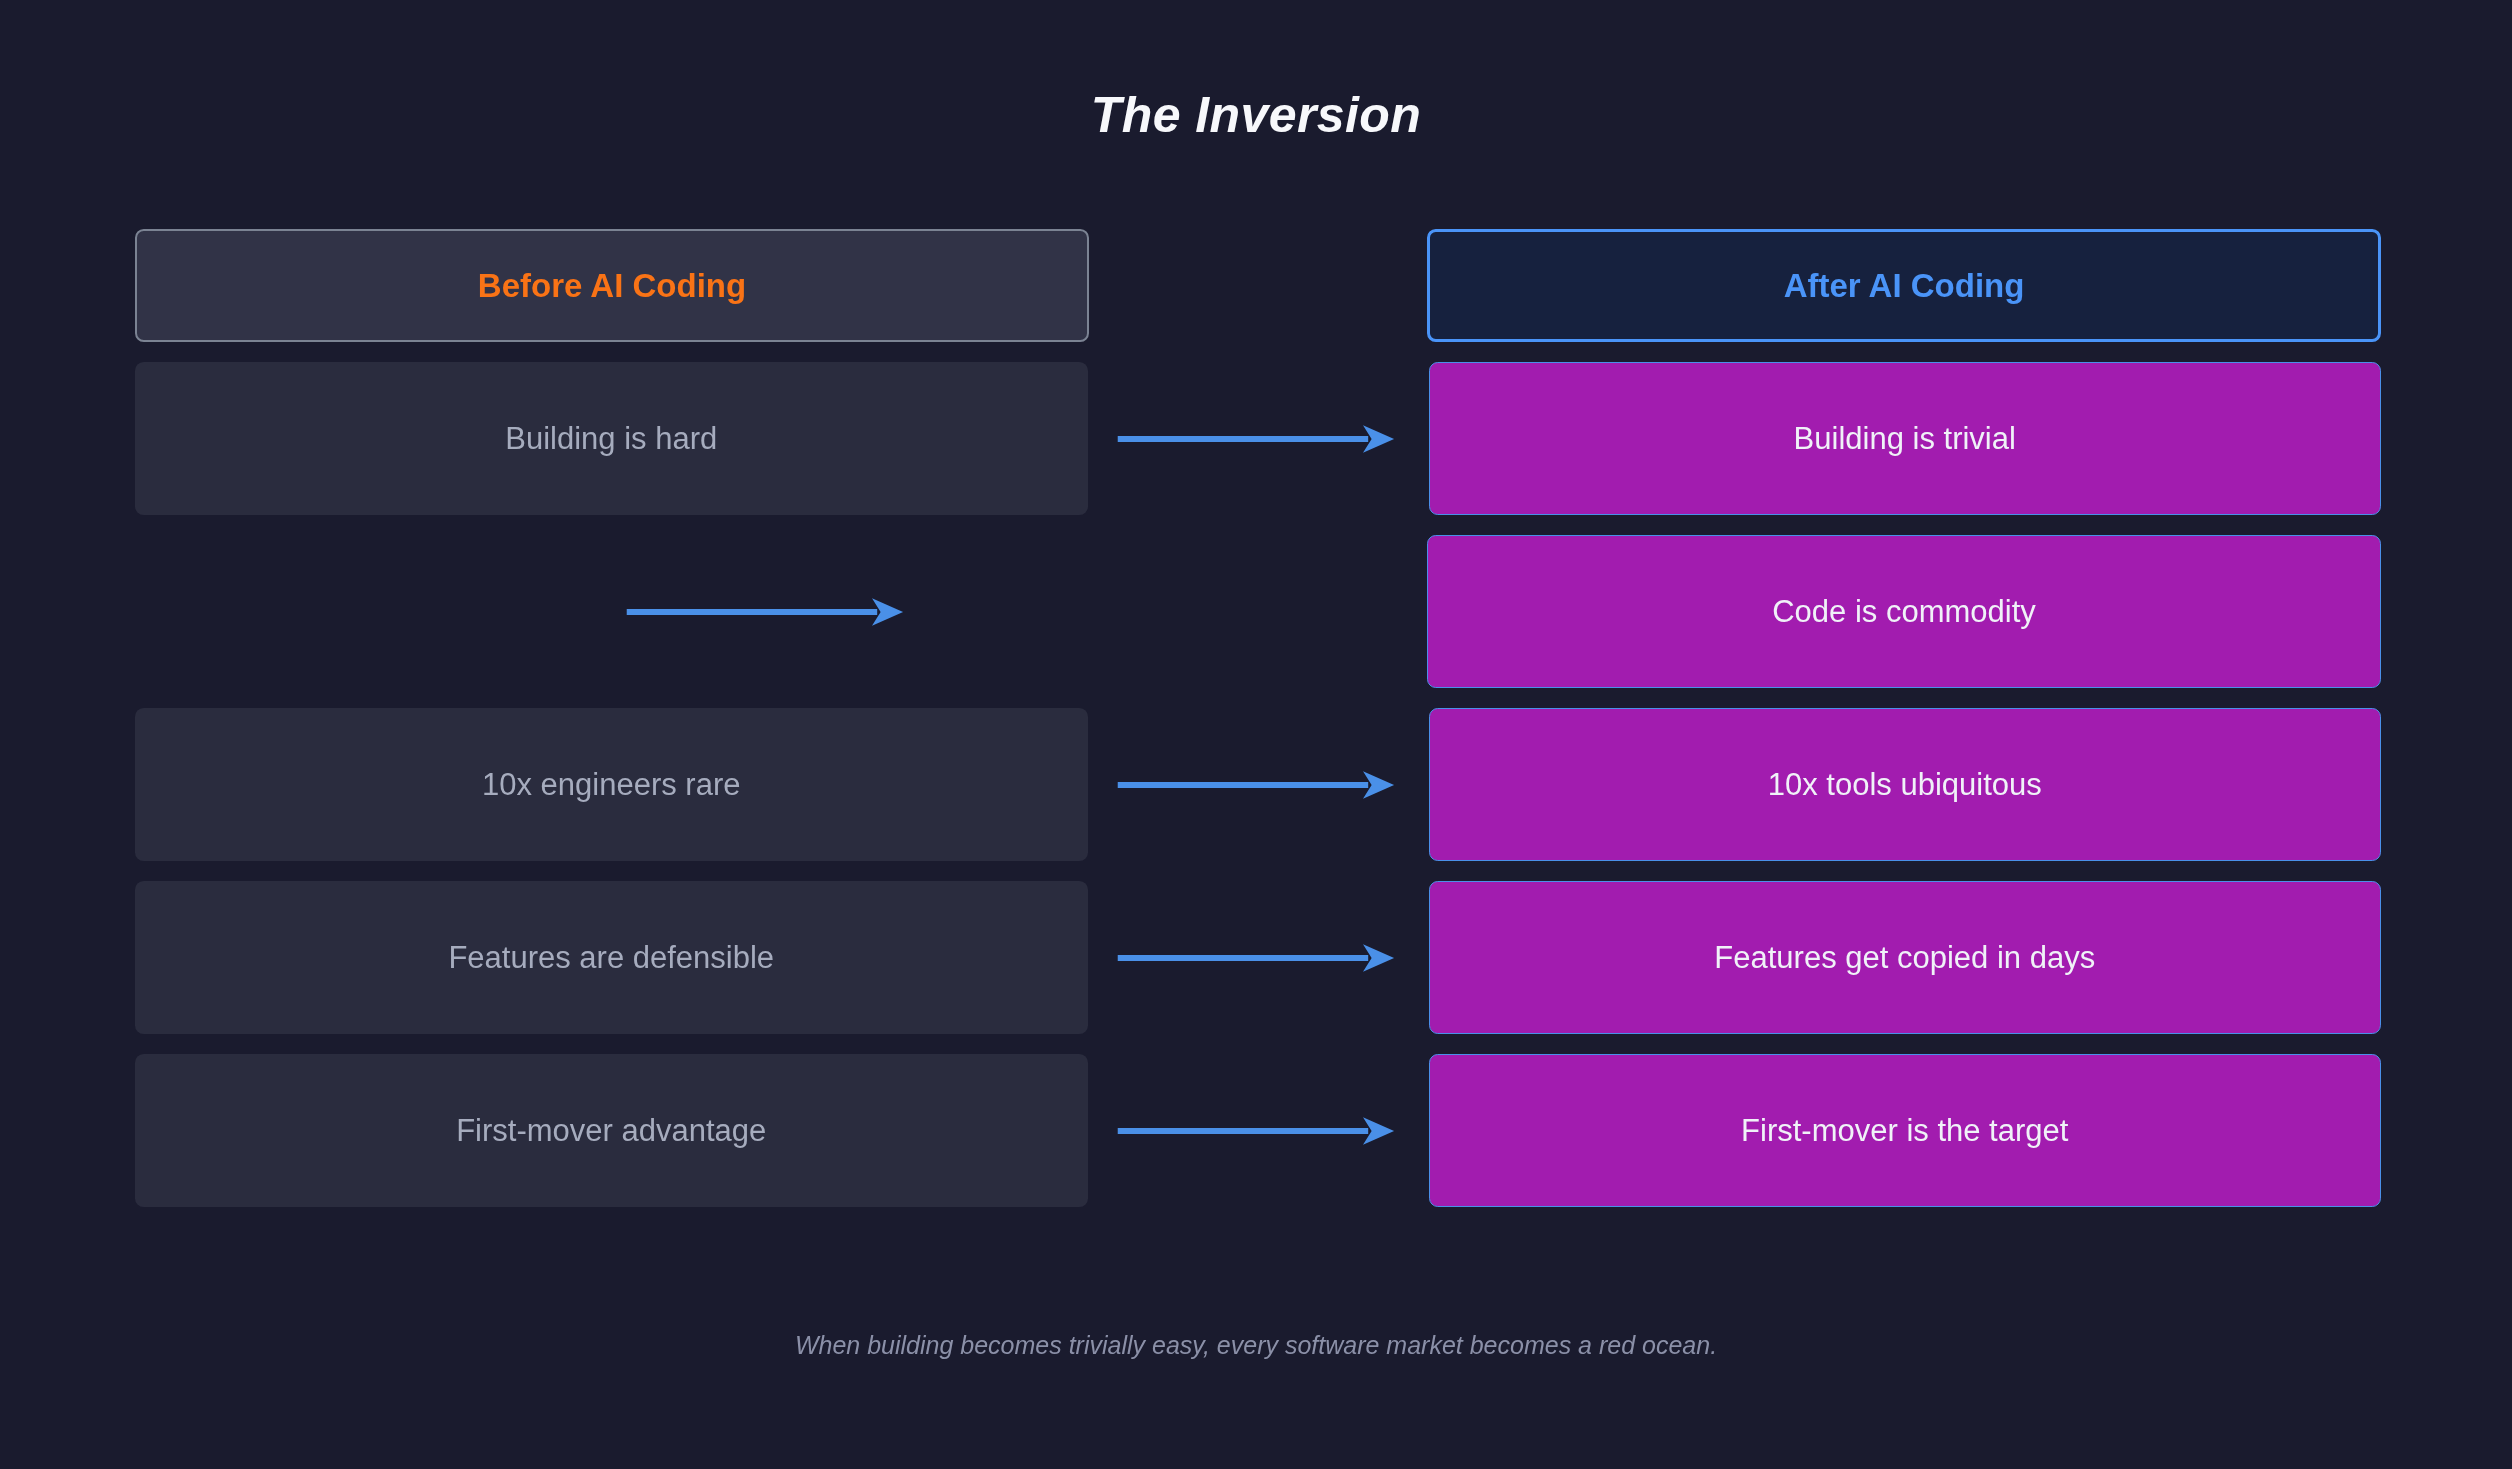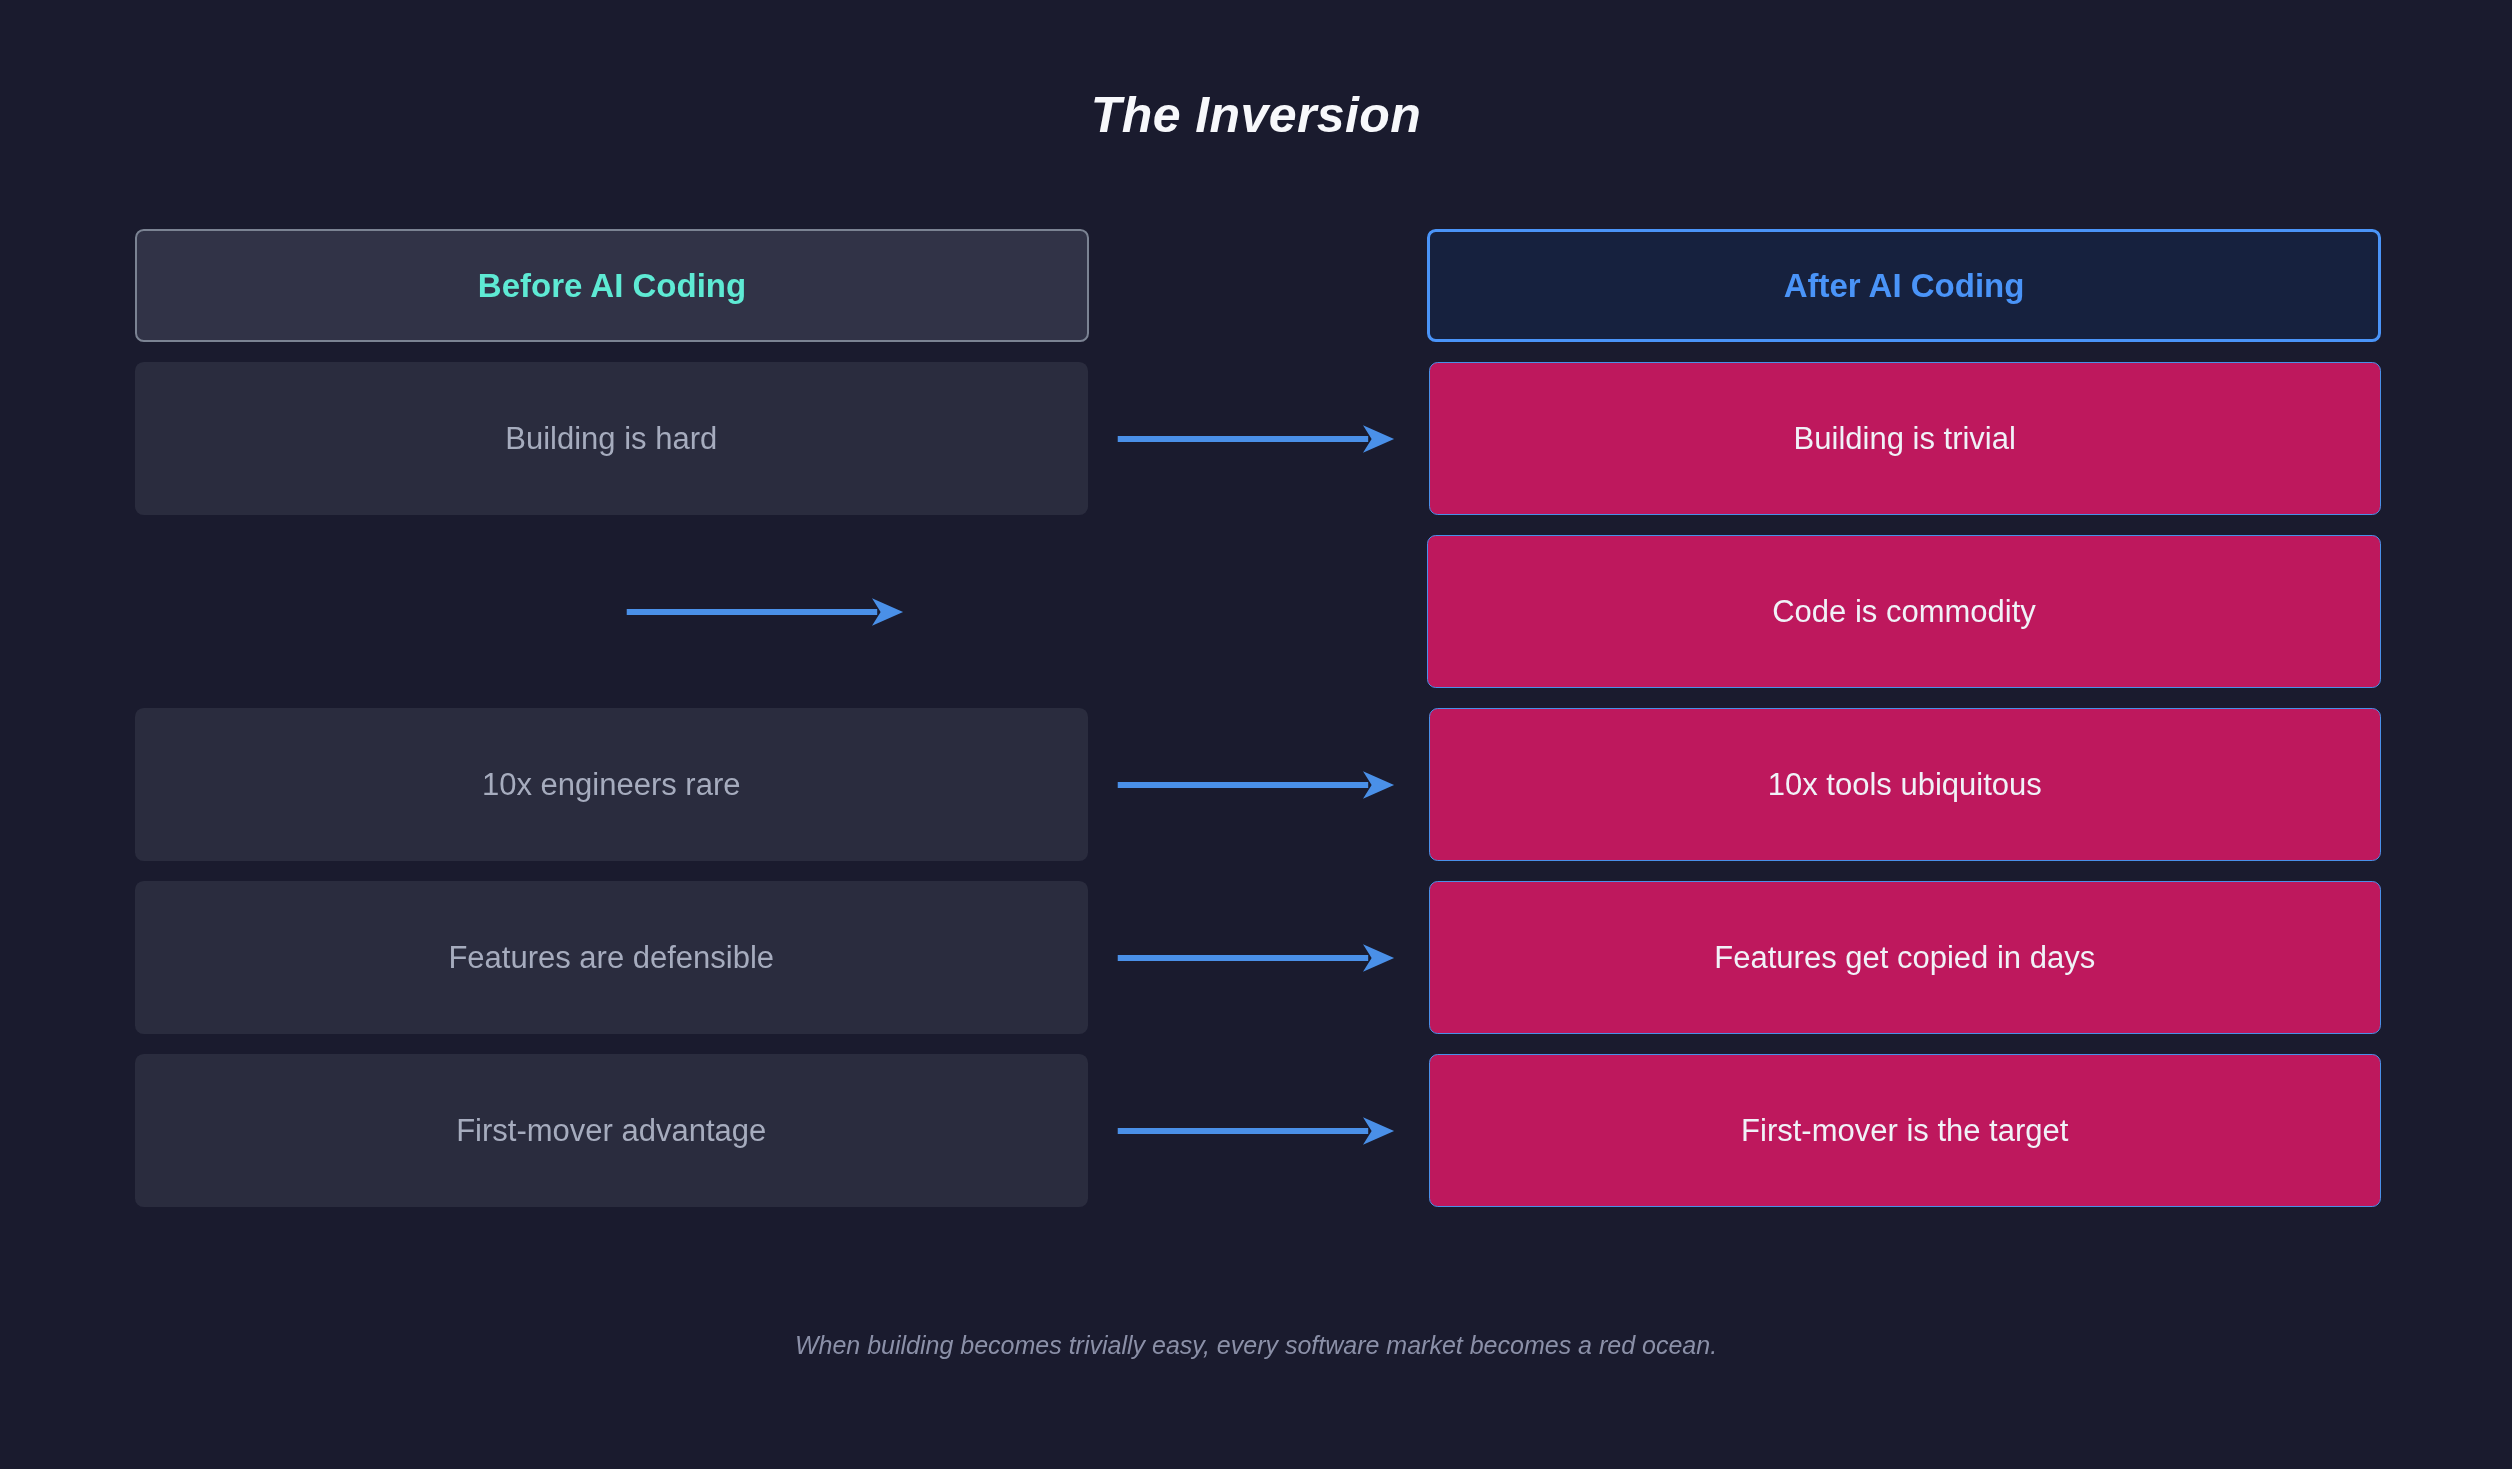--- a/index.html
+++ b/index.html
@@ -61,21 +61,21 @@
     align-items: center;
     justify-content: center;
     position: relative;
   }
 
   
   .before-header {
     background: #313347;
     border: 2.6px solid #7b8393;
     border-radius: 8.7px;
-    color: #5eead4;
+    color: #f97316;
     font-size: 33px;
     font-weight: bold;
   }
   .before-cell {
     background: #2a2c3e;
     border: 0;
     border-radius: 8.7px;
     color: #a6acbe;
     font-size: 31px;
     font-weight: normal;
@@ -84,21 +84,21 @@
   
   .after-header {
     background: #16213e;
     border: 3.5px solid #4a94f8;
     border-radius: 8.7px;
     color: #4a94f8;
     font-size: 33px;
     font-weight: bold;
   }
   .after-cell {
-    background: #be185d;
+    background: #a21caf;
     border: 1.7px solid #4a90e8;
     border-radius: 8.7px;
     color: #f0f2f8;
     font-size: 31px;
     font-weight: normal;
   }
 
   .cell-text {
     display: block;
     padding: 0 21px;

